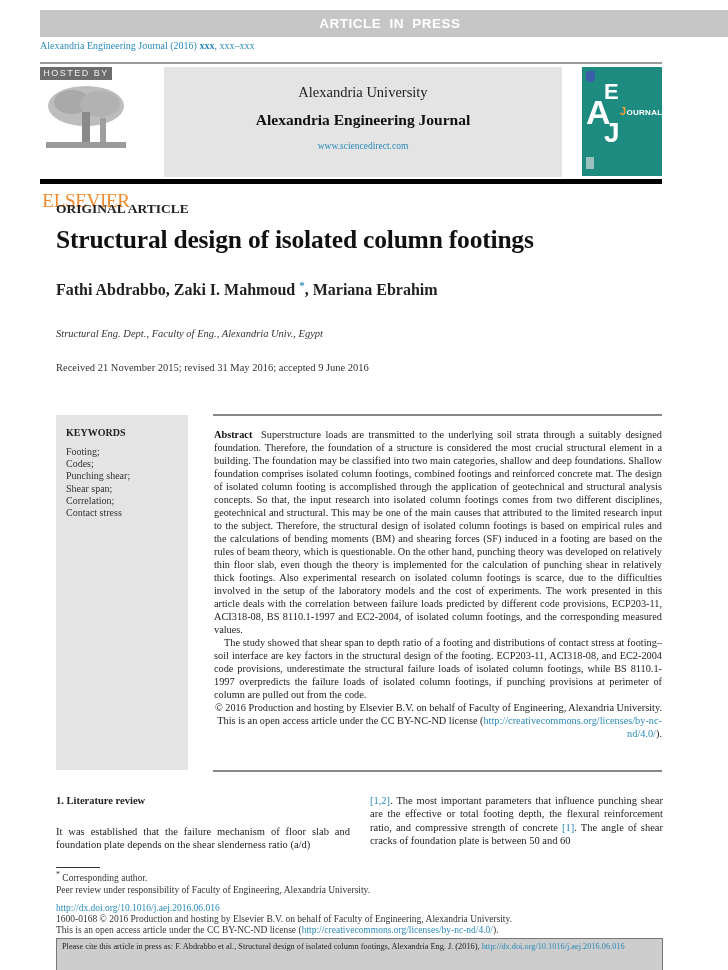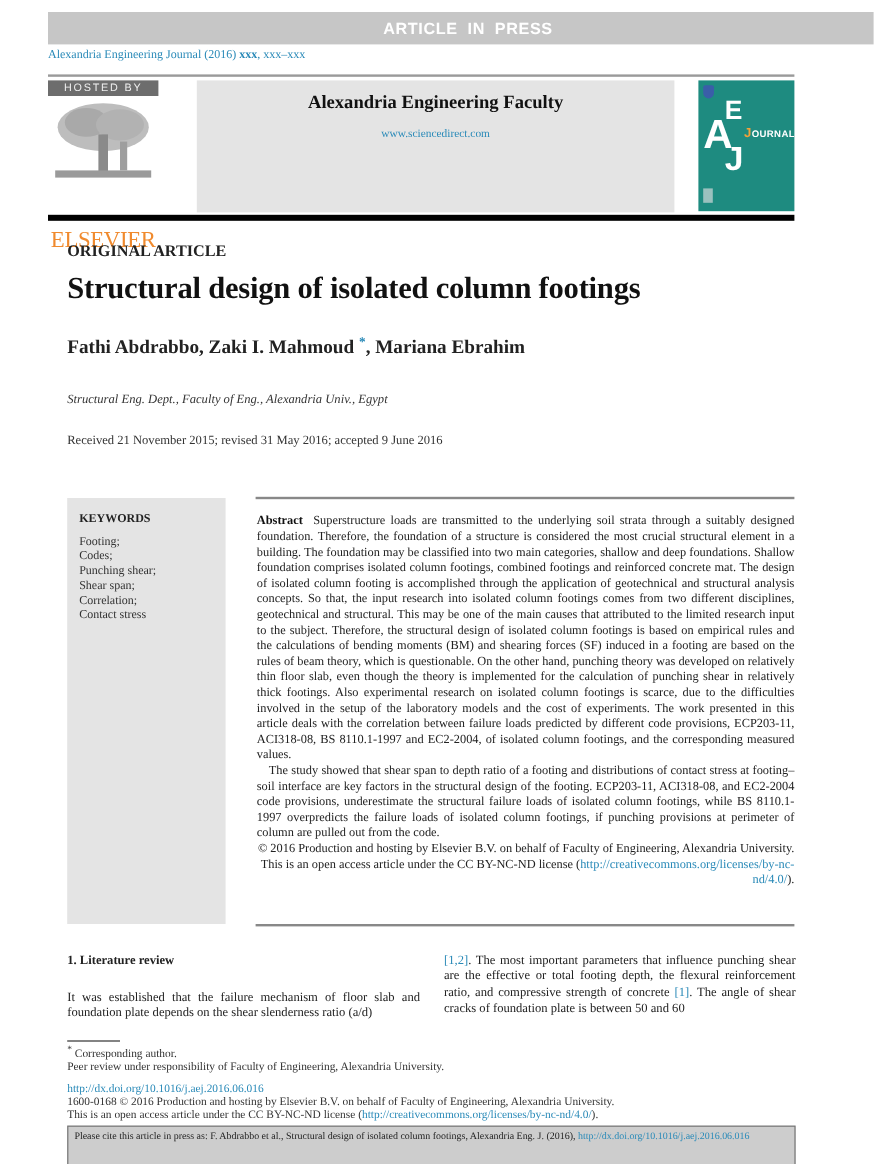--- a/index.html
+++ b/index.html
@@ -6,21 +6,21 @@
   html, body { width: 728px; height: 970px; background: #ffffff; overflow: hidden; }
   body { position: relative; font-family: "Liberation Serif", "DejaVu Serif", serif; color: #222; }
 
   .aip-bar { position: absolute; left: 40px; top: 10px; width: 700px; height: 27px; background: #c6c6c6; color: #fff;
     font-family: "Liberation Sans", "DejaVu Sans", sans-serif; font-weight: bold; font-size: 13.5px; letter-spacing: 0.5px;
     text-align: center; line-height: 27px; word-spacing: 4px; }
   .journal-ref { position: absolute; left: 40px; top: 40px; font-size: 10px; color: #2a8ab8; }
   .journal-ref b { color: #2a8ab8; }
 
   .hdr-topline { position: absolute; left: 40px; top: 62px; width: 622px; height: 2px; background: #9a9a9a; }
-  .hosted { position: absolute; left: 40px; top: 67px; width: 92px; height: 13px; background: #6d6d6d; color: #eee;
+  .hosted { position: absolute; left: 40px; top: 67px; width: 72px; height: 13px; background: #6d6d6d; color: #eee;
     font-family: "Liberation Sans", "DejaVu Sans", sans-serif; font-size: 9px; letter-spacing: 1.5px; text-align: center; line-height: 13px; }
   .tree { position: absolute; left: 42px; top: 84px; width: 88px; height: 66px; }
   .elsevier { position: absolute; left: 40px; top: 150px; width: 92px; text-align: center; color: #f08a2e; font-size: 19px; letter-spacing: -0.3px; margin-top: 40px; }
   .hdr-center { position: absolute; left: 164px; top: 67px; width: 398px; height: 110px; background: #e4e4e4; text-align: center; }
   .hdr-center .uni { margin-top: 17px; font-size: 14.5px; color: #222; }
   .hdr-center .jname { margin-top: 10px; font-size: 15.5px; font-weight: bold; color: #111; }
   .hdr-center .urls { margin-top: 12px; font-size: 9.5px; color: #2a8ab8; line-height: 10px; }
   .cover { position: absolute; left: 582px; top: 67px; width: 80px; height: 109px; background: #1e8b80; overflow: hidden; }
   .cover .logo-a { position: absolute; left: 4px; top: 26px; color: #fff; font-family: "Liberation Sans", sans-serif; font-weight: bold; font-size: 34px; }
   .cover .logo-e { position: absolute; left: 22px; top: 12px; color: #fff; font-family: "Liberation Sans", sans-serif; font-weight: bold; font-size: 22px; }
@@ -79,21 +79,22 @@
   <ellipse cx="44" cy="22" rx="38" ry="20" fill="#bdbdbd"></ellipse>
   <ellipse cx="30" cy="18" rx="18" ry="12" fill="#a9a9a9"></ellipse>
   <ellipse cx="58" cy="20" rx="20" ry="13" fill="#b2b2b2"></ellipse>
   <rect x="40" y="28" width="8" height="32" fill="#8a8a8a"></rect>
   <rect x="4" y="58" width="80" height="6" fill="#9a9a9a"></rect>
   <rect x="58" y="34" width="6" height="24" fill="#9e9e9e"></rect>
 </svg>
 <div class="elsevier">ELSEVIER</div>
 
 <div class="hdr-center">
-  <div class="jname">Alexandria Engineering Faculty</div>
+  <div class="uni">Alexandria University</div>
+  <div class="jname">Alexandria Engineering Journal</div>
   <div class="urls">
     <div>www.sciencedirect.com</div>
   </div>
 </div>
 
 <div class="cover">
   <div class="crest"></div>
   <div class="logo-e">E</div>
   <div class="logo-a">A</div>
   <div class="logo-j">J</div>

